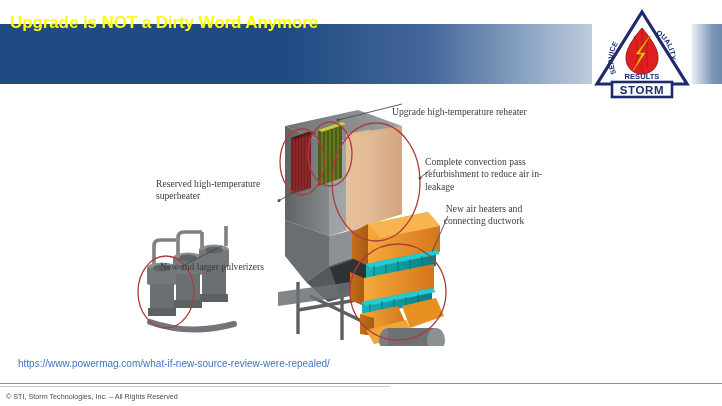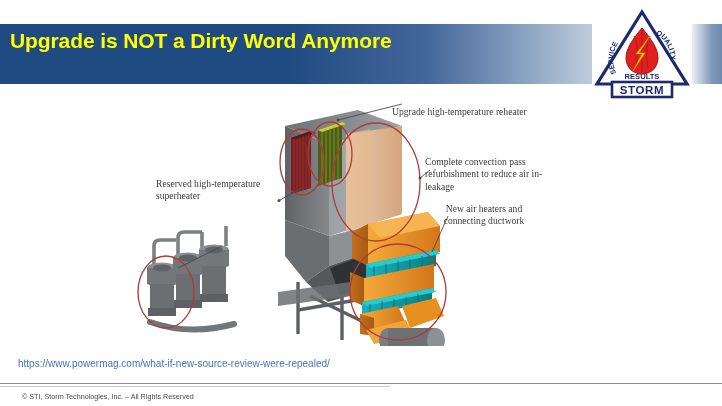--- a/index.html
+++ b/index.html
@@ -33,22 +33,22 @@
         #1f4b82 40%,
         #45679b 60%,
         #8ea6c4 74%,
         #c6d2e0 84%,
         #eef2f6 92%,
         #ffffff 100%);
   }
   #title-text {
     position: absolute;
     left: 10px;
-    top: 30px;
-    font-size: 21px;
+    top: 14px;
+    font-size: 17px;
     font-weight: bold;
     color: #ffff00;
     letter-spacing: -0.1px;
     white-space: nowrap;
     line-height: 1;
   }
 
   
   #title-bar-tail {
     position: absolute;
@@ -121,21 +121,20 @@
     height: 0;
     border-top: 1px solid #c8c8c8;
   }
   #footer-text {
     position: absolute;
     left: 6px;
     top: 392px;
     font-size: 7.2px;
     color: #4a4a4a;
     white-space: nowrap;
-    margin-left: 16px;
   }
 </style>
 </head>
 <body>
 
 <div id="slide">
 
   <div id="title-bar"></div>
   <div id="title-bar-tail"></div>
   <div id="title-text">Upgrade is NOT a Dirty Word Anymore</div>
@@ -352,20 +351,21 @@
         <circle cx="208" cy="24" r="1.5"></circle>
         <circle cx="290" cy="82" r="1.5"></circle>
       </g>
     </svg>
   </div>
 
   <div class="lbl" id="label-superheater">Reserved high-temperature superheater</div>
   <div class="lbl" id="label-reheater">Upgrade high-temperature reheater</div>
   <div class="lbl" id="label-convection">Complete convection pass refurbishment to reduce air in-leakage</div>
   <div class="lbl" id="label-airheaters">New air heaters and connecting ductwork</div>
+  <div class="lbl" id="label-pulverizers">New and larger pulverizers</div>
 
   <a id="source-url" href="#">https://www.powermag.com/what-if-new-source-review-were-repealed/</a>
 
   <div id="footer-rule"></div>
   <div id="footer-rule-2"></div>
   <div id="footer-text">© STI, Storm Technologies, Inc. – All Rights Reserved</div>
 
 </div>
 
 </body></html>

